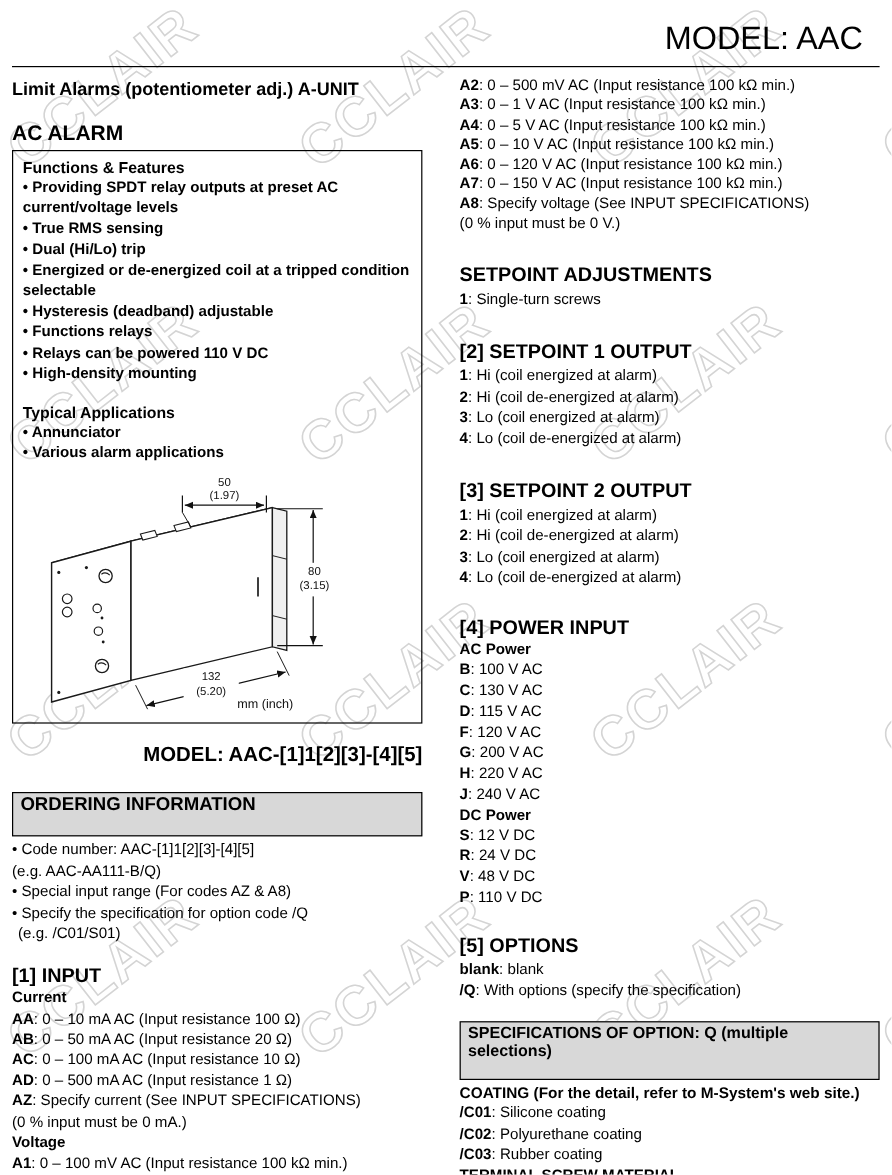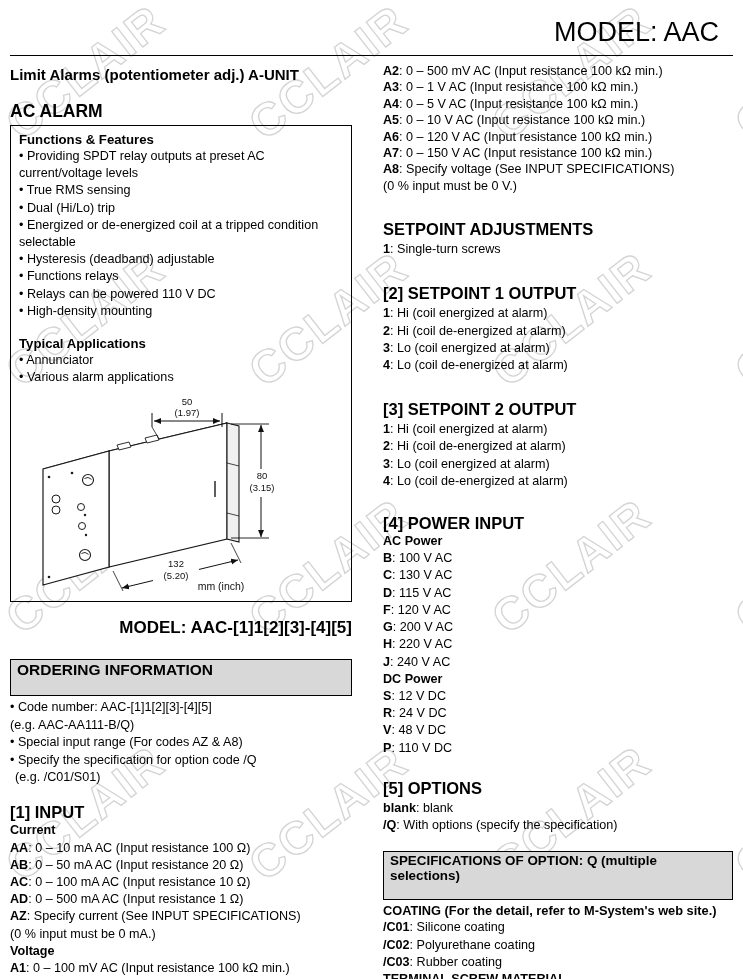--- a/index.html
+++ b/index.html
@@ -27,21 +27,21 @@
 
   .columns { display:flex; padding:0 10px; gap:31px; align-items:flex-start; }
   .col-left { width:342px; flex:0 0 342px; }
   .col-right { flex:1; min-width:0; padding-top:7px; }
 
   .subtitle { margin-top:9px; font-size:15px; font-weight:700; line-height:19px; }
   .ac-alarm { margin-top:17px; font-size:17.5px; font-weight:700; line-height:20px; }
 
   .features-box { margin-top:4px; border:1.6px solid #000; padding:5px 9px 4px 8px; }
   .bt { font-size:13.2px; font-weight:700; line-height:17px; }
-  .fi { font-size:12.6px; line-height:17.2px; }
+  .fi { font-size:12.6px; line-height:17.2px;font-weight:bold; }
   .apps-title { margin-top:15px; }
 
   .drawing-wrap { margin:7px 0 0 6px; }
   svg text { font-family:"Liberation Sans","DejaVu Sans",sans-serif; fill:#111; }
   .dimtxt { font-size:9.5px; }
   .unittxt { font-size:10.5px; }
 
   .model-code { margin-top:15px; font-size:17px; font-weight:700; line-height:21px;text-align:right; }
 
   .graybar { background:#d8d8d8; border:1.6px solid #000; font-weight:700; padding:1px 6px 16px; }

